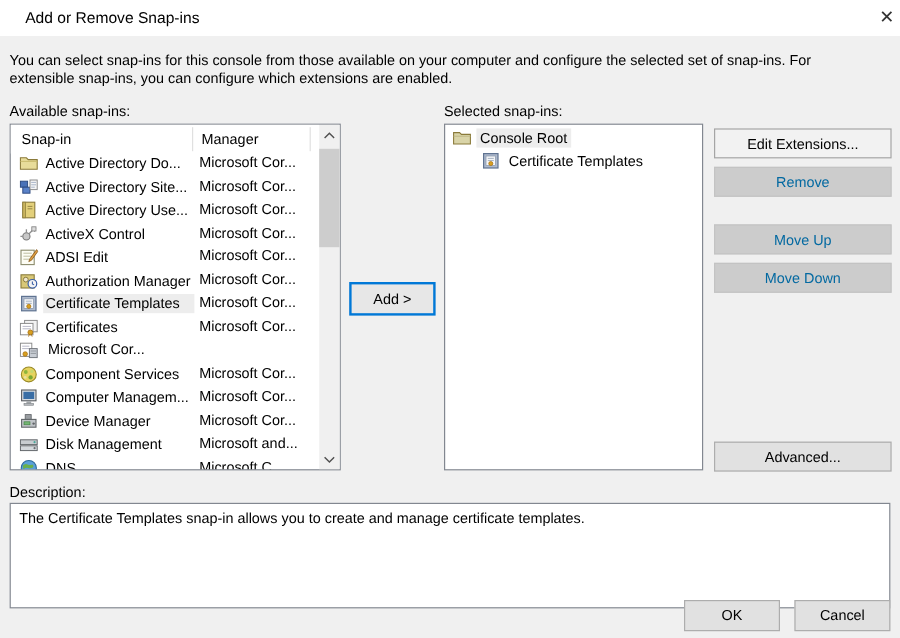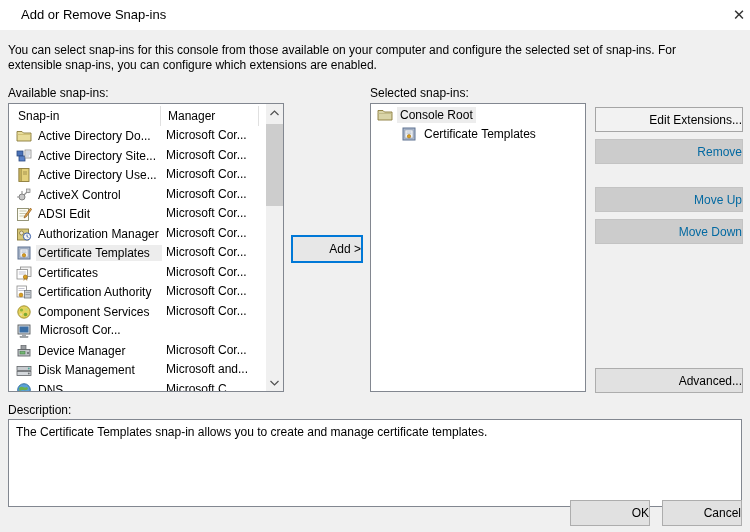--- a/index.html
+++ b/index.html
@@ -35,21 +35,21 @@
   .sthumb{position:absolute;left:0;top:20px;width:17px;height:82px;background:#cdcdcd;}
   
   #selpane{left:370px;top:103px;width:216px;height:289px;}
   .trow{display:flex;align-items:center;height:19px;padding-left:6px;white-space:nowrap;}
   .trow.root{margin-top:1px;}
   .trow.child{padding-left:30px;}
   .tlabel{padding:1px 3px;}
   .trow.sel .tlabel{background:#ededed;}
   
   .btn{position:absolute;box-sizing:border-box;background:#e1e1e1;border:1px solid #adadad;
-       font-family:inherit;font-size:12px;color:#000;text-align:right;padding:0;}
+       font-family:inherit;font-size:12px;color:#000;text-align:center;padding:0;}
   .btn.disabled{background:#cccccc;border-color:#c3c3c3;color:#0369a1;}
   .btn.light{background:#f2f2f2;border-color:#a5a5a5;}
   #addbtn{left:291px;top:235px;width:72px;height:28px;border:2px solid #0078d7;background:#e7e7e7;}
   .sidebtn{left:595px;width:148px;height:25px;}
   #btn-editext{top:107px;} #btn-remove{top:139px;} #btn-moveup{top:187px;}
   #btn-movedown{top:219px;} #btn-advanced{top:368px;}
   
   #desclabel{left:8px;top:403px;}
   #descbox{position:absolute;left:8px;top:419px;width:734px;height:88px;background:#fff;
            border:1px solid #828790;box-sizing:border-box;}
@@ -175,21 +175,20 @@
         <div class="lrow">
           <span class="icon16">
             <svg width="16" height="16" viewBox="0 0 16 16">
               <rect x="1" y="2" width="9.5" height="11" fill="#ffffff" stroke="#8a8a8a" stroke-width="0.8"></rect>
               <path d="M2.5 4.5 h6 M2.5 6.5 h6" stroke="#aab" stroke-width="0.7"></path>
               <rect x="8.5" y="6.5" width="6.5" height="7.5" fill="#c8cdd4" stroke="#70757c" stroke-width="0.8"></rect>
               <path d="M9.5 8.5 h4.5 M9.5 10.5 h4.5" stroke="#8a8f96" stroke-width="0.7"></path>
               <circle cx="5" cy="11" r="1.9" fill="#d8a020" stroke="#a87010" stroke-width="0.6"></circle>
             </svg>
           </span>
-          <span class="rlabel">Certification Authority</span>
           <span class="rvendor">Microsoft Cor...</span>
         </div>
         <div class="lrow">
           <span class="icon16">
             <svg width="16" height="16" viewBox="0 0 16 16">
               <circle cx="8" cy="8" r="6.2" fill="#e6d35e" stroke="#9a8a28" stroke-width="0.9"></circle>
               <circle cx="5.5" cy="6" r="1.6" fill="#8db53c"></circle>
               <circle cx="10.5" cy="5.5" r="1.4" fill="#c8d870"></circle>
               <circle cx="9.5" cy="10.5" r="1.8" fill="#7aa832"></circle>
               <circle cx="5" cy="10.5" r="1.2" fill="#e8e0a0"></circle>
@@ -200,20 +199,21 @@
         </div>
         <div class="lrow">
           <span class="icon16">
             <svg width="16" height="16" viewBox="0 0 16 16">
               <rect x="2" y="2" width="12" height="9" fill="#d8dce0" stroke="#585c60" stroke-width="0.9"></rect>
               <rect x="3.5" y="3.5" width="9" height="6" fill="#3a6ea5"></rect>
               <rect x="6" y="11.5" width="4" height="1.8" fill="#a0a4a8"></rect>
               <rect x="4" y="13.3" width="8" height="1.4" fill="#b8bcc0" stroke="#787c80" stroke-width="0.5"></rect>
             </svg>
           </span>
+          <span class="rlabel">Computer Managem...</span>
           <span class="rvendor">Microsoft Cor...</span>
         </div>
         <div class="lrow">
           <span class="icon16">
             <svg width="16" height="16" viewBox="0 0 16 16">
               <rect x="5" y="2.5" width="5" height="4" fill="#9a9ea2" stroke="#606468" stroke-width="0.7"></rect>
               <rect x="2" y="6.5" width="12" height="6.5" fill="#c0c4c8" stroke="#606468" stroke-width="0.9"></rect>
               <rect x="4" y="8.5" width="5" height="2.5" fill="#73b573" stroke="#3a7a3a" stroke-width="0.5"></rect>
               <circle cx="12" cy="10" r="1" fill="#606468"></circle>
             </svg>

